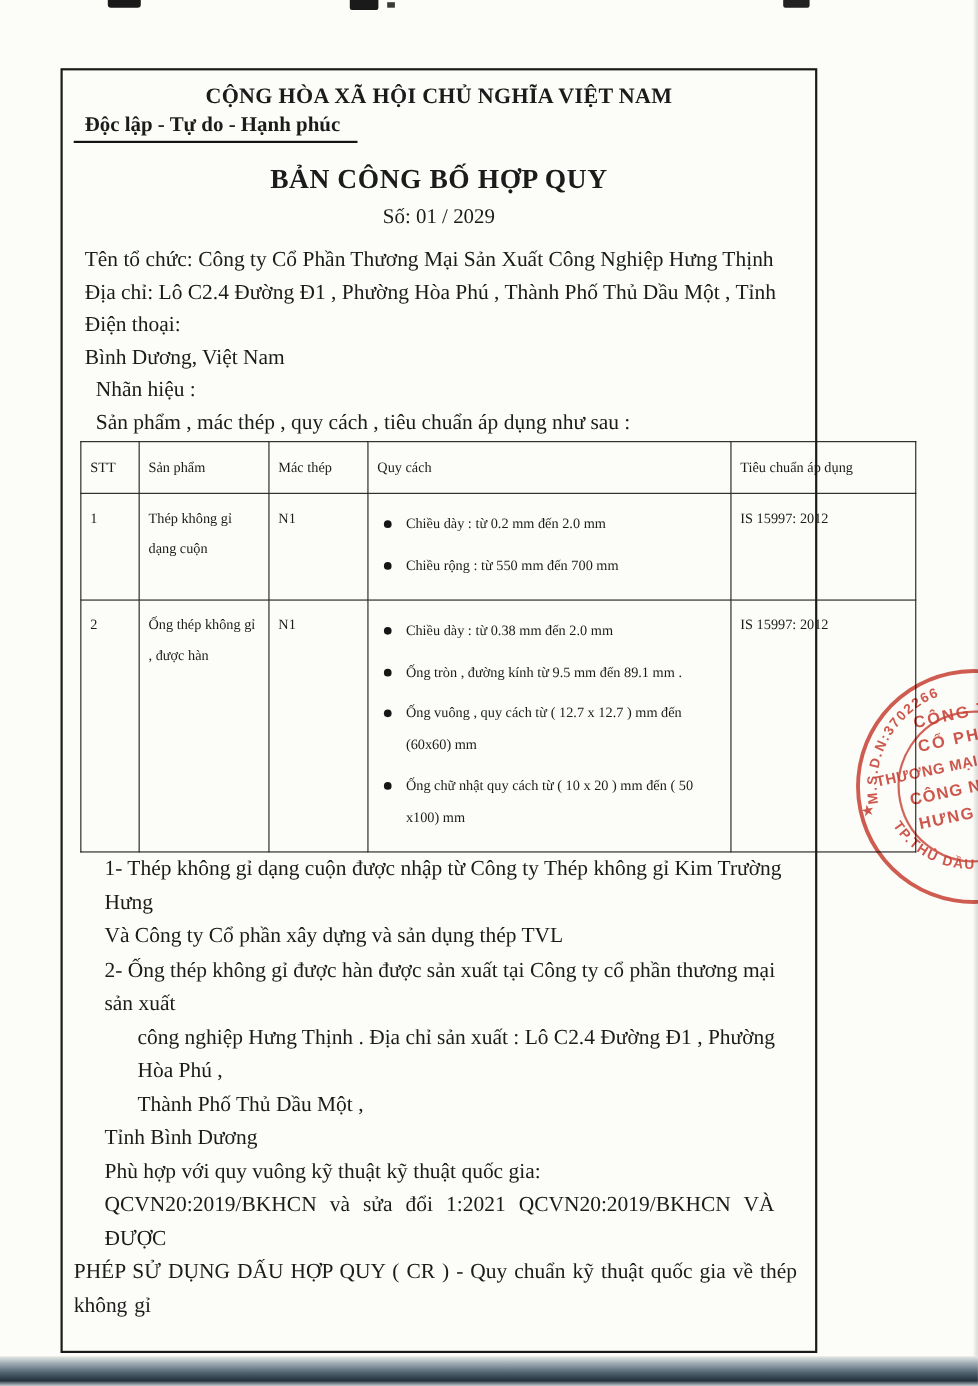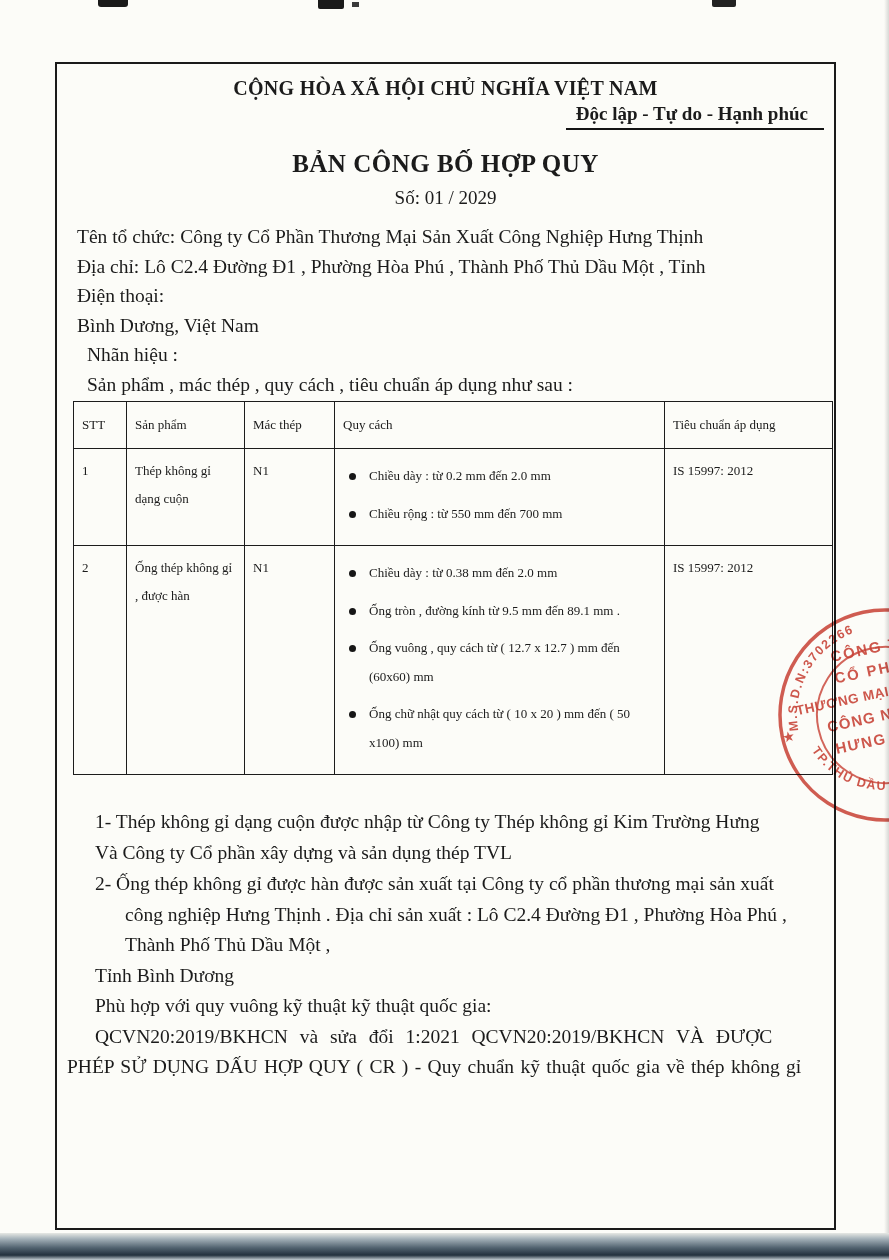--- a/index.html
+++ b/index.html
@@ -24,32 +24,32 @@
     background: linear-gradient(to right, rgba(0,0,0,0), rgba(90,90,90,0.22));
   }
 
   .bottom-band {
     position: absolute; left: 0; bottom: 0; width: 100%; height: 27px;
     background: linear-gradient(180deg, #e6e8e4 0%, #a3b0b8 22%, #51626f 55%, #22313d 82%, #c3ced3 100%);
   }
 
   .frame {
     position: absolute; left: 55px; top: 62px;
-    width: 781px; height: 1168px;
+    width: 688px; height: 1168px;
     box-sizing: border-box;
     border: 2px solid #1a1a1a;
     padding: 0 10px;
     font-family: Liberation Serif, serif;
   }
 
   .nat-title {
     margin-top: 13px; text-align: center;
     font-weight: bold; font-size: 20px; letter-spacing: 0.3px;
   }
-  .motto-wrap { text-align: right; margin-top: 3px; }
+  .motto-wrap { text-align: left; margin-top: 3px; }
   .motto {
     display: inline-block; font-weight: bold; font-size: 19px;
     border-bottom: 2px solid #141414; padding: 0 16px 3px 10px;
   }
   .doc-title {
     text-align: center; font-size: 25px; font-weight: bold;
     margin: 20px 0 0 0; letter-spacing: 0.5px;
   }
   .doc-no { text-align: center; font-size: 19px; margin-top: 9px; }
 
@@ -79,21 +79,21 @@
   ul.specs { margin: 0; padding: 0; list-style: none; }
   ul.specs li {
     position: relative; padding-left: 26px;
     line-height: 28.5px; margin: 5px 0 9px 0;
   }
   ul.specs li::before {
     content: ""; position: absolute; left: 6px; top: 11px;
     width: 7px; height: 7px; border-radius: 50%; background: #161616;
   }
 
-  .notes { margin-top: 32px; font-size: 19.5px; line-height: 30.5px; padding: 0 12px 0 28px; }
+  .notes { font-size: 19.5px; line-height: 30.5px; padding: 0 12px 0 28px; }
   .notes .line { margin: 0; }
   .notes .hang { padding-left: 30px; }
   .notes .gap-top { margin-top: 1px; }
   .qcvn { margin-top: 0; font-size: 19.5px; line-height: 30.5px; padding: 0 6px 0 0; }
   .qcvn .l1 { padding-left: 28px; word-spacing: 7px; }
   .qcvn .l2 { padding-left: 0; word-spacing: 1.5px; }
 
   .stamp-svg {
     position: absolute; left: 760px; top: 590px;
     width: 250px; height: 250px;

